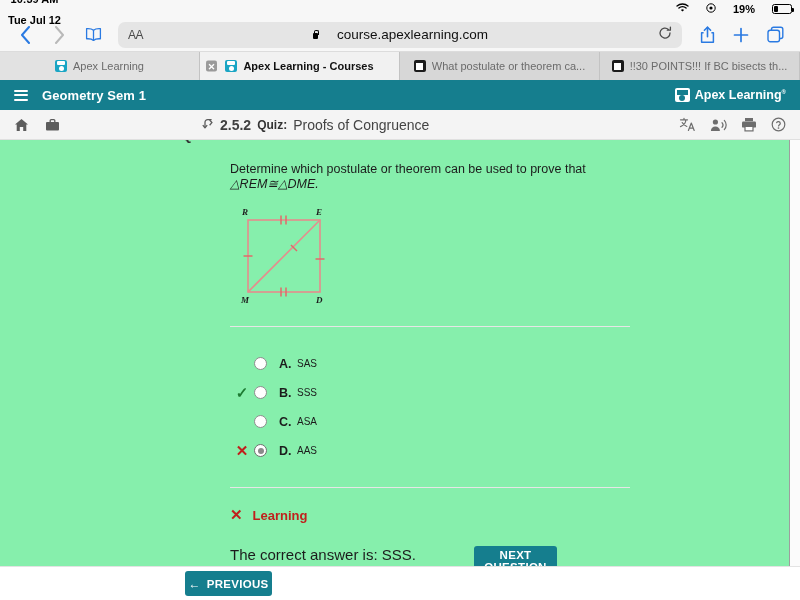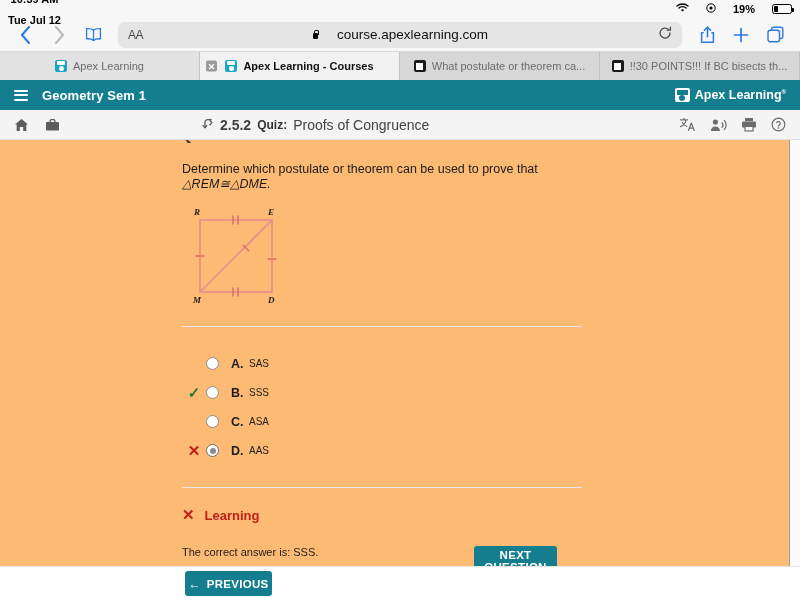--- a/index.html
+++ b/index.html
@@ -131,21 +131,21 @@
   .nav-icon { color:#5c5c5c; display:flex; align-items:center; }
   .quiz-crumb { display:flex; align-items:center; gap:6px; margin-left:125px; }
   .crumb-num { font-size:14px; font-weight:bold; color:#404040;text-align:center; }
   .crumb-kind { font-size:12px; font-weight:bold; color:#333; }
   .crumb-name { font-size:14px; color:#444; }
   .subnav-right { margin-left:auto; display:flex; align-items:center; gap:14px; color:#6d6d6d; }
 
   
   .page {
     position:absolute; left:0; right:0; top:140px; bottom:0;
-    background:#fdba74; overflow:hidden;
+    background:#86efac; overflow:hidden;padding-left:48px;
   }
   .qnum-clipped {
     position:absolute; top:-12px; left:182px;
     font-size:13px; font-weight:bold; color:#333;
   }
   .content { padding: 22px 0 0 182px; width: 620px; }
   .qtext { font-size:12.5px; color:#1c1c1c; line-height:1.2; }
   .qtext .math { font-style:italic; }
 
   
@@ -169,21 +169,21 @@
     content:""; position:absolute; left:2.5px; top:2.5px; width:6px; height:6px;
     border-radius:50%; background:#8a8a8a;
   }
   .ans-letter { font-size:12.5px; font-weight:bold; color:#1c1c1c; width:18px; }
   .ans-text { font-size:10px; color:#1c1c1c; }
 
   
   .feedback { margin-top:18px; display:flex; align-items:center; gap:10px; }
   .fb-x { color:#c0201c; font-size:15px; font-weight:bold; }
   .fb-label { color:#c0201c; font-size:13px; font-weight:bold; }
-  .correct-line { margin-top:22px; font-size:11px; color:#1c1c1c; }
+  .correct-line { margin-top:22px; font-size:15px; color:#1c1c1c; }
 
   
   .btn {
     background:#157e8e; color:#fff; border:none; border-radius:3px;
     font-size:11.5px; font-weight:bold; letter-spacing:0.3px;
     display:inline-flex; align-items:center; justify-content:center; gap:6px;
   }
   .next-wrap { position:absolute; left:474px; top:405px; }
   .btn-next { width:83px; height:30px; }
 

